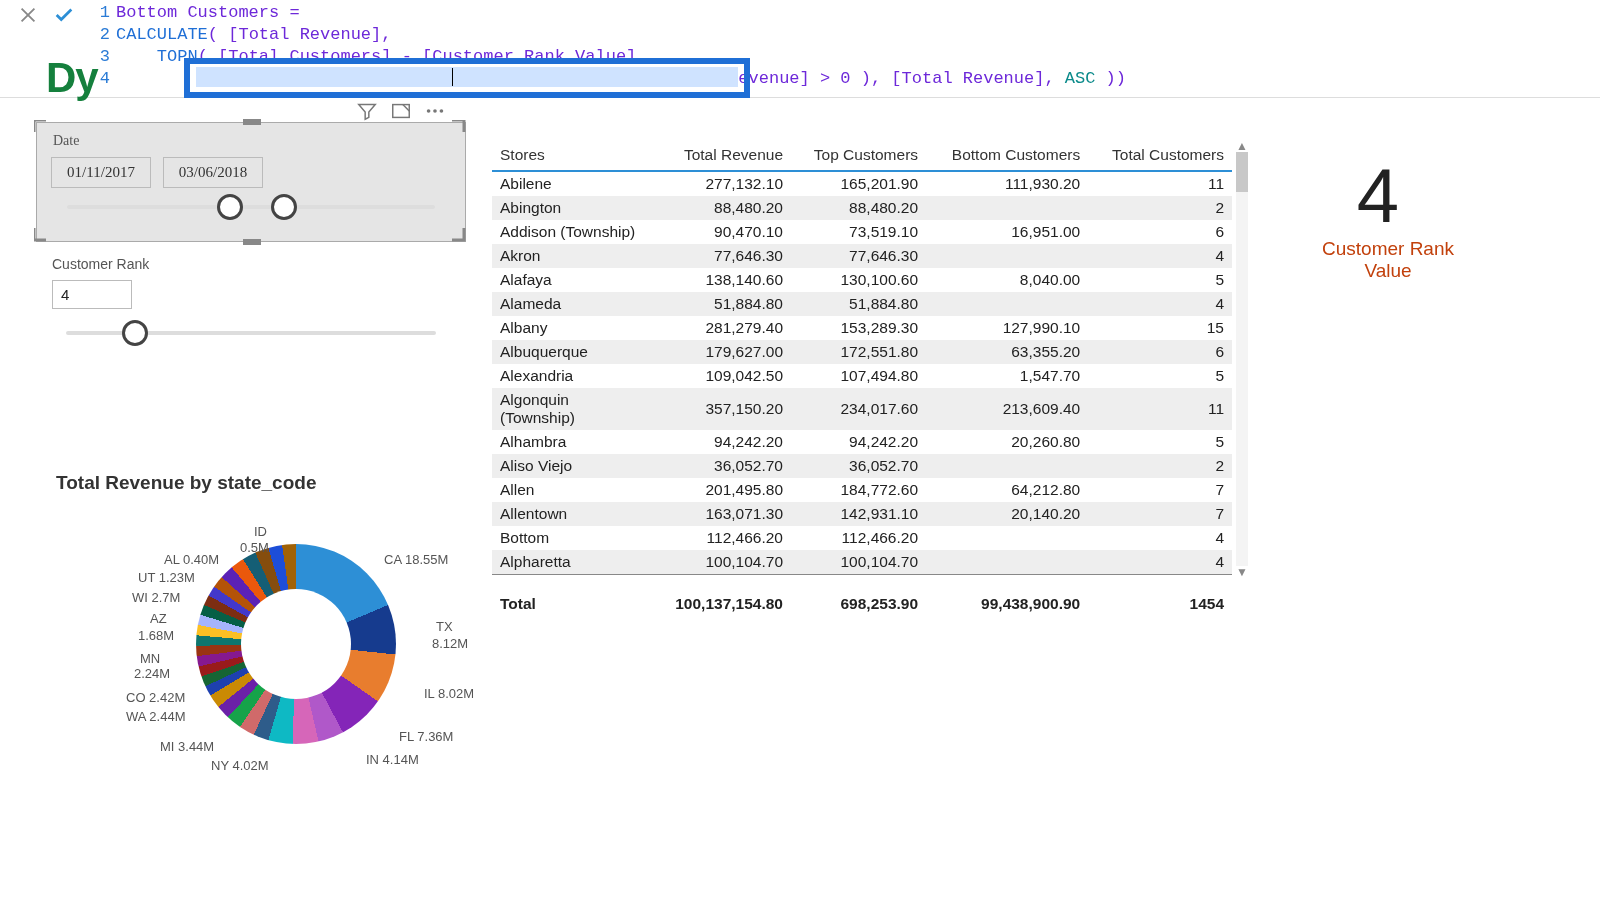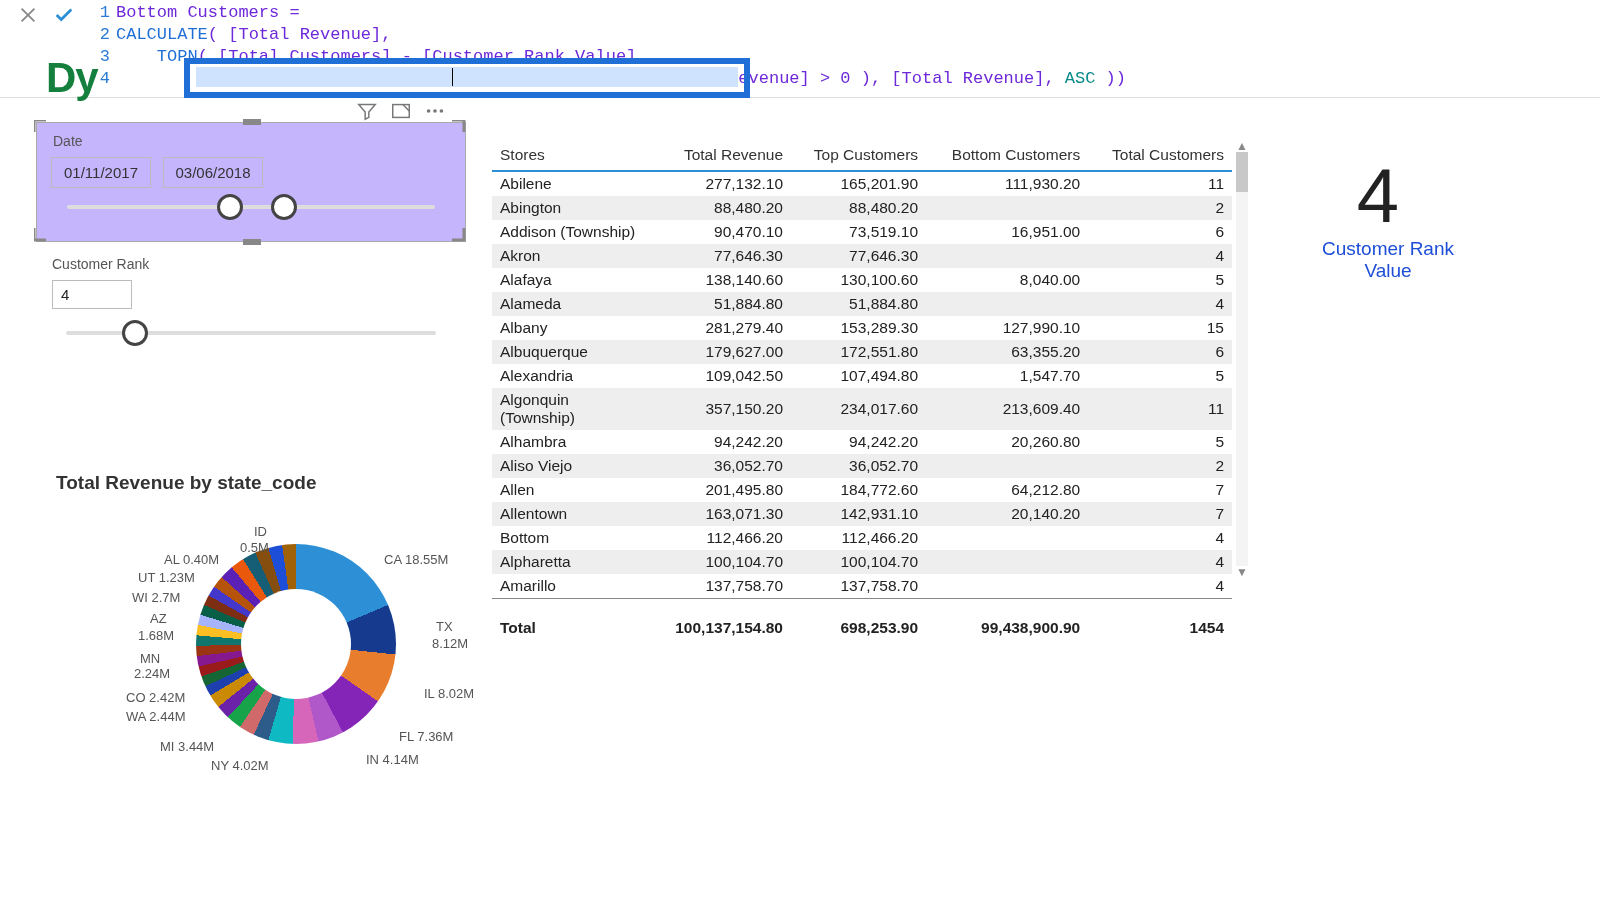--- a/index.html
+++ b/index.html
@@ -17,21 +17,21 @@
   .kw-blue{color:#1f6fd6;} .kw-teal{color:#0a8a8a;} .kw-black{color:#6d28d9;}
   .highlight-box { position:absolute; border:5px solid #1f6fd6; box-shadow:0 0 0 1px #1f6fd6 inset; }
   .highlight-inner { position:absolute; background:#cfe3ff; }
   .text-caret{position:absolute;width:1px;height:18px;background:#000;}
   
   
   .vis-header { position:absolute; top:100px; left:356px; display:flex; gap:12px; align-items:center;}
   .vis-header .ic{width:22px;height:22px;display:flex;align-items:center;justify-content:center;color:#666;}
   
   
-  .date-card { position:absolute; top:122px; left:36px; width:430px; height:120px; border:1px solid #aaa; background:#c4b5fd;}
+  .date-card { position:absolute; top:122px; left:36px; width:430px; height:120px; border:1px solid #aaa; background:#e5e5e5;font-family:Liberation Serif, serif;}
   .date-card .sel-handle{position:absolute;width:18px;height:6px;background:#888;}
   .date-label{position:absolute;top:10px;left:16px;font-size:14px;color:#555;}
   .date-boxes{position:absolute;top:34px;left:14px;display:flex;gap:12px;}
   .date-box{border:1px solid #bbb;padding:6px 10px;font-size:15px;color:#333;width:100px;text-align:center;}
   .date-track{position:absolute;top:82px;left:30px;right:30px;height:4px;background:#ddd;border-radius:2px;}
   .date-thumb{position:absolute;top:-11px;width:26px;height:26px;border:3px solid #444;border-radius:50%;background:#fff;}
   
   
   .rank-card{position:absolute;top:252px;left:36px;width:430px;}
   .rank-label{font-size:14px;color:#555;padding:4px 16px 6px;}
@@ -57,21 +57,21 @@
   tbody tr:nth-child(even){background:#eee;}
   tfoot td{font-weight:700;border-top:1px solid #888;padding-top:20px;}
   .tbl-scroll{position:absolute;top:140px;left:1236px;width:12px;height:438px;}
   .arrow{font-size:12px;color:#888;text-align:center;line-height:12px;height:12px;}
   .track{position:relative;height:414px;background:#f4f4f4;}
   .thumb{position:absolute;top:0;left:0;right:0;height:40px;background:#c8c8c8;}
   
   
   .kpi{position:absolute;top:158px;left:1278px;width:200px;text-align:center;}
   .kpi-val{font-size:76px;font-weight:400;color:#222;line-height:1;}
-  .kpi-lbl{font-size:19px;color:#1d4ed8;margin-top:4px;margin-left:20px;}
+  .kpi-lbl{font-size:19px;color:#c2410c;margin-top:4px;margin-left:20px;}
 </style>
 </head>
 <body>
 
 <div class="formula-area">
   <div class="formula-icons">
     <span><svg viewBox="0 0 24 24" fill="none" stroke="#888" stroke-width="2">
           <path d="M5 5l14 14M19 5L5 19"></path>
         </svg></span>
     <span><svg viewBox="0 0 24 24" fill="none" stroke="#2d8fd6" stroke-width="3">
@@ -302,27 +302,20 @@
           <td class="num"></td>
           <td class="num">4</td>
         </tr>
         <tr>
           <td>Alpharetta</td>
           <td class="num">100,104.70</td>
           <td class="num">100,104.70</td>
           <td class="num"></td>
           <td class="num">4</td>
         </tr>
-        <tr>
-          <td>Amarillo</td>
-          <td class="num">137,758.70</td>
-          <td class="num">137,758.70</td>
-          <td class="num"></td>
-          <td class="num">4</td>
-        </tr>
       </tbody>
     <tfoot>
         <tr>
       <td>Total</td>
       <td class="num">100,137,154.80</td>
       <td class="num">698,253.90</td>
       <td class="num">99,438,900.90</td>
       <td class="num">1454</td>
     </tr>
       </tfoot>

